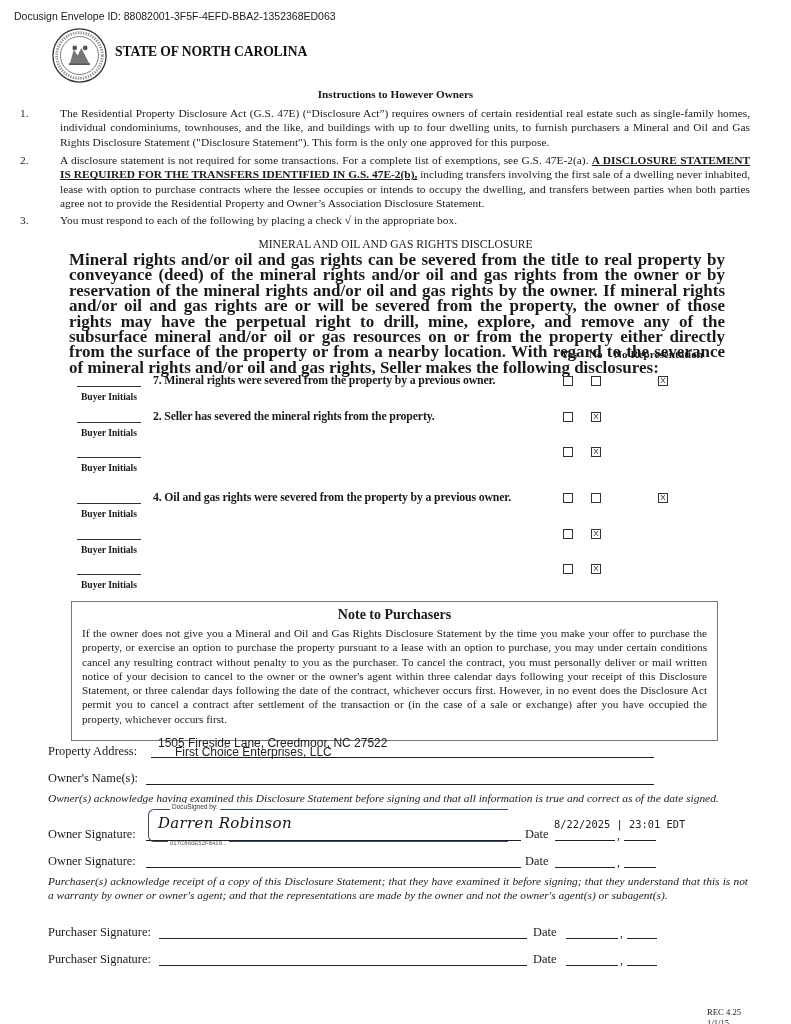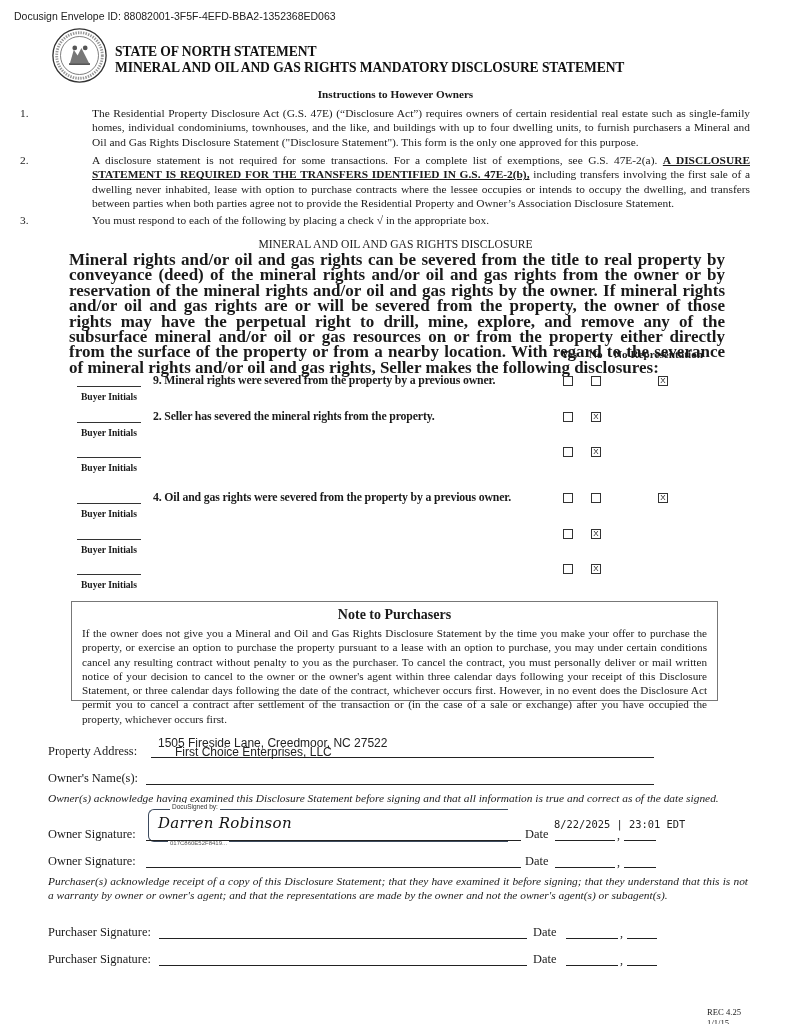--- a/index.html
+++ b/index.html
@@ -8,33 +8,33 @@
 
   .envelope-id { position: absolute; left: 14px; top: 10px; font-family: "Liberation Sans", sans-serif; font-size: 10.5px; color: #222; }
 
   .seal { position: absolute; left: 51px; top: 27px; width: 57px; height: 57px; }
   .title-block { position: absolute; left: 115px; top: 44px; font-weight: bold; font-size: 13.6px; line-height: 16px; letter-spacing: -0.1px; color: #111; }
 
   .center-heading { position: absolute; left: 0; width: 791px; text-align: center; font-weight: bold; font-size: 11.2px; }
 
   .instr { position: absolute; left: 20px; width: 730px; font-size: 11.4px; line-height: 14.4px; }
   .instr .num { position: absolute; left: 0; top: 0; width: 40px; }
-  .instr .txt { margin-left: 72px; text-align: justify; text-align-last: left; }
+  .instr .txt { margin-left: 40px; text-align: justify; text-align-last: left; }
   .instr u { font-weight: bold; }
 
   .disc-para { position: absolute; left: 69px; width: 656px; font-size: 17px; line-height: 15.4px; font-weight: bold; text-align: justify; }
 
   .col-head { position: absolute; top: 348px; font-weight: bold; font-size: 11.2px; }
 
   .row { position: absolute; left: 0; width: 791px; height: 40px; }
   .initials { position: absolute; left: 77px; width: 64px; font-size: 9.6px; font-weight: bold; border-top: 1px solid #333; padding-top: 4px; text-align: center; white-space: nowrap; }
   .q-text { position: absolute; left: 153px; width: 400px; font-size: 11.8px; font-weight: bold; line-height: 13px; letter-spacing: -0.15px; }
   .cb { position: absolute; width: 10px; height: 10px; border: 1px solid #333; background: #fff; font-family: "Liberation Sans", sans-serif; font-size: 8px; line-height: 8px; text-align: center; color: #222; }
 
-  .note-box { position: absolute; left: 71px; top: 601px; width: 647px; height: 100px; border: 1.5px solid #777; }
+  .note-box { position: absolute; left: 71px; top: 601px; width: 647px; height: 140px; border: 1.5px solid #777; }
   .note-title { text-align: center; font-weight: bold; font-size: 14px; margin-top: 5px; }
   .note-body { margin: 3px 10px 0 10px; font-size: 11.2px; line-height: 14.3px; text-align: justify; }
 
   .field-line { position: absolute; font-size: 12.4px; }
   .field-line .lbl { position: absolute; left: 0; bottom: 0; white-space: nowrap; }
   .uline { position: absolute; height: 1px; background: #222; }
   .typed { position: absolute; font-family: "Liberation Sans", sans-serif; font-size: 12px; color: #222; white-space: nowrap; }
 
   .italic-para { position: absolute; left: 48px; width: 700px; font-style: italic; font-size: 11.4px; line-height: 13.6px; text-align: justify; }
 
@@ -56,22 +56,21 @@
   <circle cx="30" cy="30" r="28" fill="#fff" stroke="#333" stroke-width="1.4"></circle>
   <circle cx="30" cy="30" r="20" fill="none" stroke="#555" stroke-width="0.8"></circle>
   <circle cx="30" cy="30" r="24" fill="none" stroke="#999" stroke-width="3" stroke-dasharray="1.5 1.2"></circle>
   <path d="M20 38 L24 24 L28 30 L32 22 L36 30 L40 38 Z" fill="#777"></path>
   <circle cx="25" cy="22" r="2.5" fill="#555"></circle>
   <circle cx="36" cy="22" r="2.5" fill="#555"></circle>
   <rect x="19" y="38" width="22" height="2" fill="#555"></rect>
 </svg>
 
 <div class="title-block">
-  <div>STATE OF NORTH STATEMENT</div>
-  <div>MINERAL AND OIL AND GAS RIGHTS MANDATORY DISCLOSURE STATEMENT</div>
+  <div>STATE OF NORTH CAROLINA</div>
 </div>
 
 <div class="center-heading" style="top:88px;">Instructions to However Owners</div>
 
 <div class="instr" style="top:106px;">
   <span class="num">1.</span>
   <div class="txt">The Residential Property Disclosure Act (G.S. 47E) (“Disclosure Act”) requires owners of certain residential real estate such as single-family homes, individual condominiums, townhouses, and the like, and buildings with up to four dwelling units, to furnish purchasers a Mineral and Oil and Gas Rights Disclosure Statement ("Disclosure Statement"). This form is the only one approved for this purpose.</div>
 </div>
 
 <div class="instr" style="top:153px;">
@@ -87,21 +86,21 @@
 <div class="center-heading" style="top:238px;font-weight:normal;font-size:11.6px;">MINERAL AND OIL AND GAS RIGHTS DISCLOSURE</div>
 <div class="disc-para" style="top:252px;">Mineral rights and/or oil and gas rights can be severed from the title to real property by conveyance (deed) of the mineral rights and/or oil and gas rights from the owner or by reservation of the mineral rights and/or oil and gas rights by the owner. If mineral rights and/or oil and gas rights are or will be severed from the property, the owner of those rights may have the perpetual right to drill, mine, explore, and remove any of the subsurface mineral and/or oil or gas resources on or from the property either directly from the surface of the property or from a nearby location. With regard to the severance of mineral rights and/or oil and gas rights, Seller makes the following disclosures:</div>
 
 <div class="col-head" style="left:561px;">Yes</div>
 <div class="col-head" style="left:589px;">No</div>
 <div class="col-head" style="left:614px;">No Representation</div>
 
 <div id="questions">
     <div class="row" style="top: 372px;">
       <div class="initials" style="top: 14px;">Buyer Initials</div>
-      <div class="q-text" style="top: 2px;">9. Mineral rights were severed from the property by a previous owner.</div>
+      <div class="q-text" style="top: 2px;">7. Mineral rights were severed from the property by a previous owner.</div>
       <div class="cb" style="left: 563px; top: 4px;"></div>
       <div class="cb" style="left: 591px; top: 4px;"></div>
       <div class="cb" style="left: 658px; top: 4px;">X</div>
     </div>
     <div class="row" style="top: 408px;">
       <div class="initials" style="top: 14px;">Buyer Initials</div>
       <div class="q-text" style="top: 2px;">2. Seller has severed the mineral rights from the property.</div>
       <div class="cb" style="left: 563px; top: 4px;"></div>
       <div class="cb" style="left: 591px; top: 4px;">X</div>
     </div>

